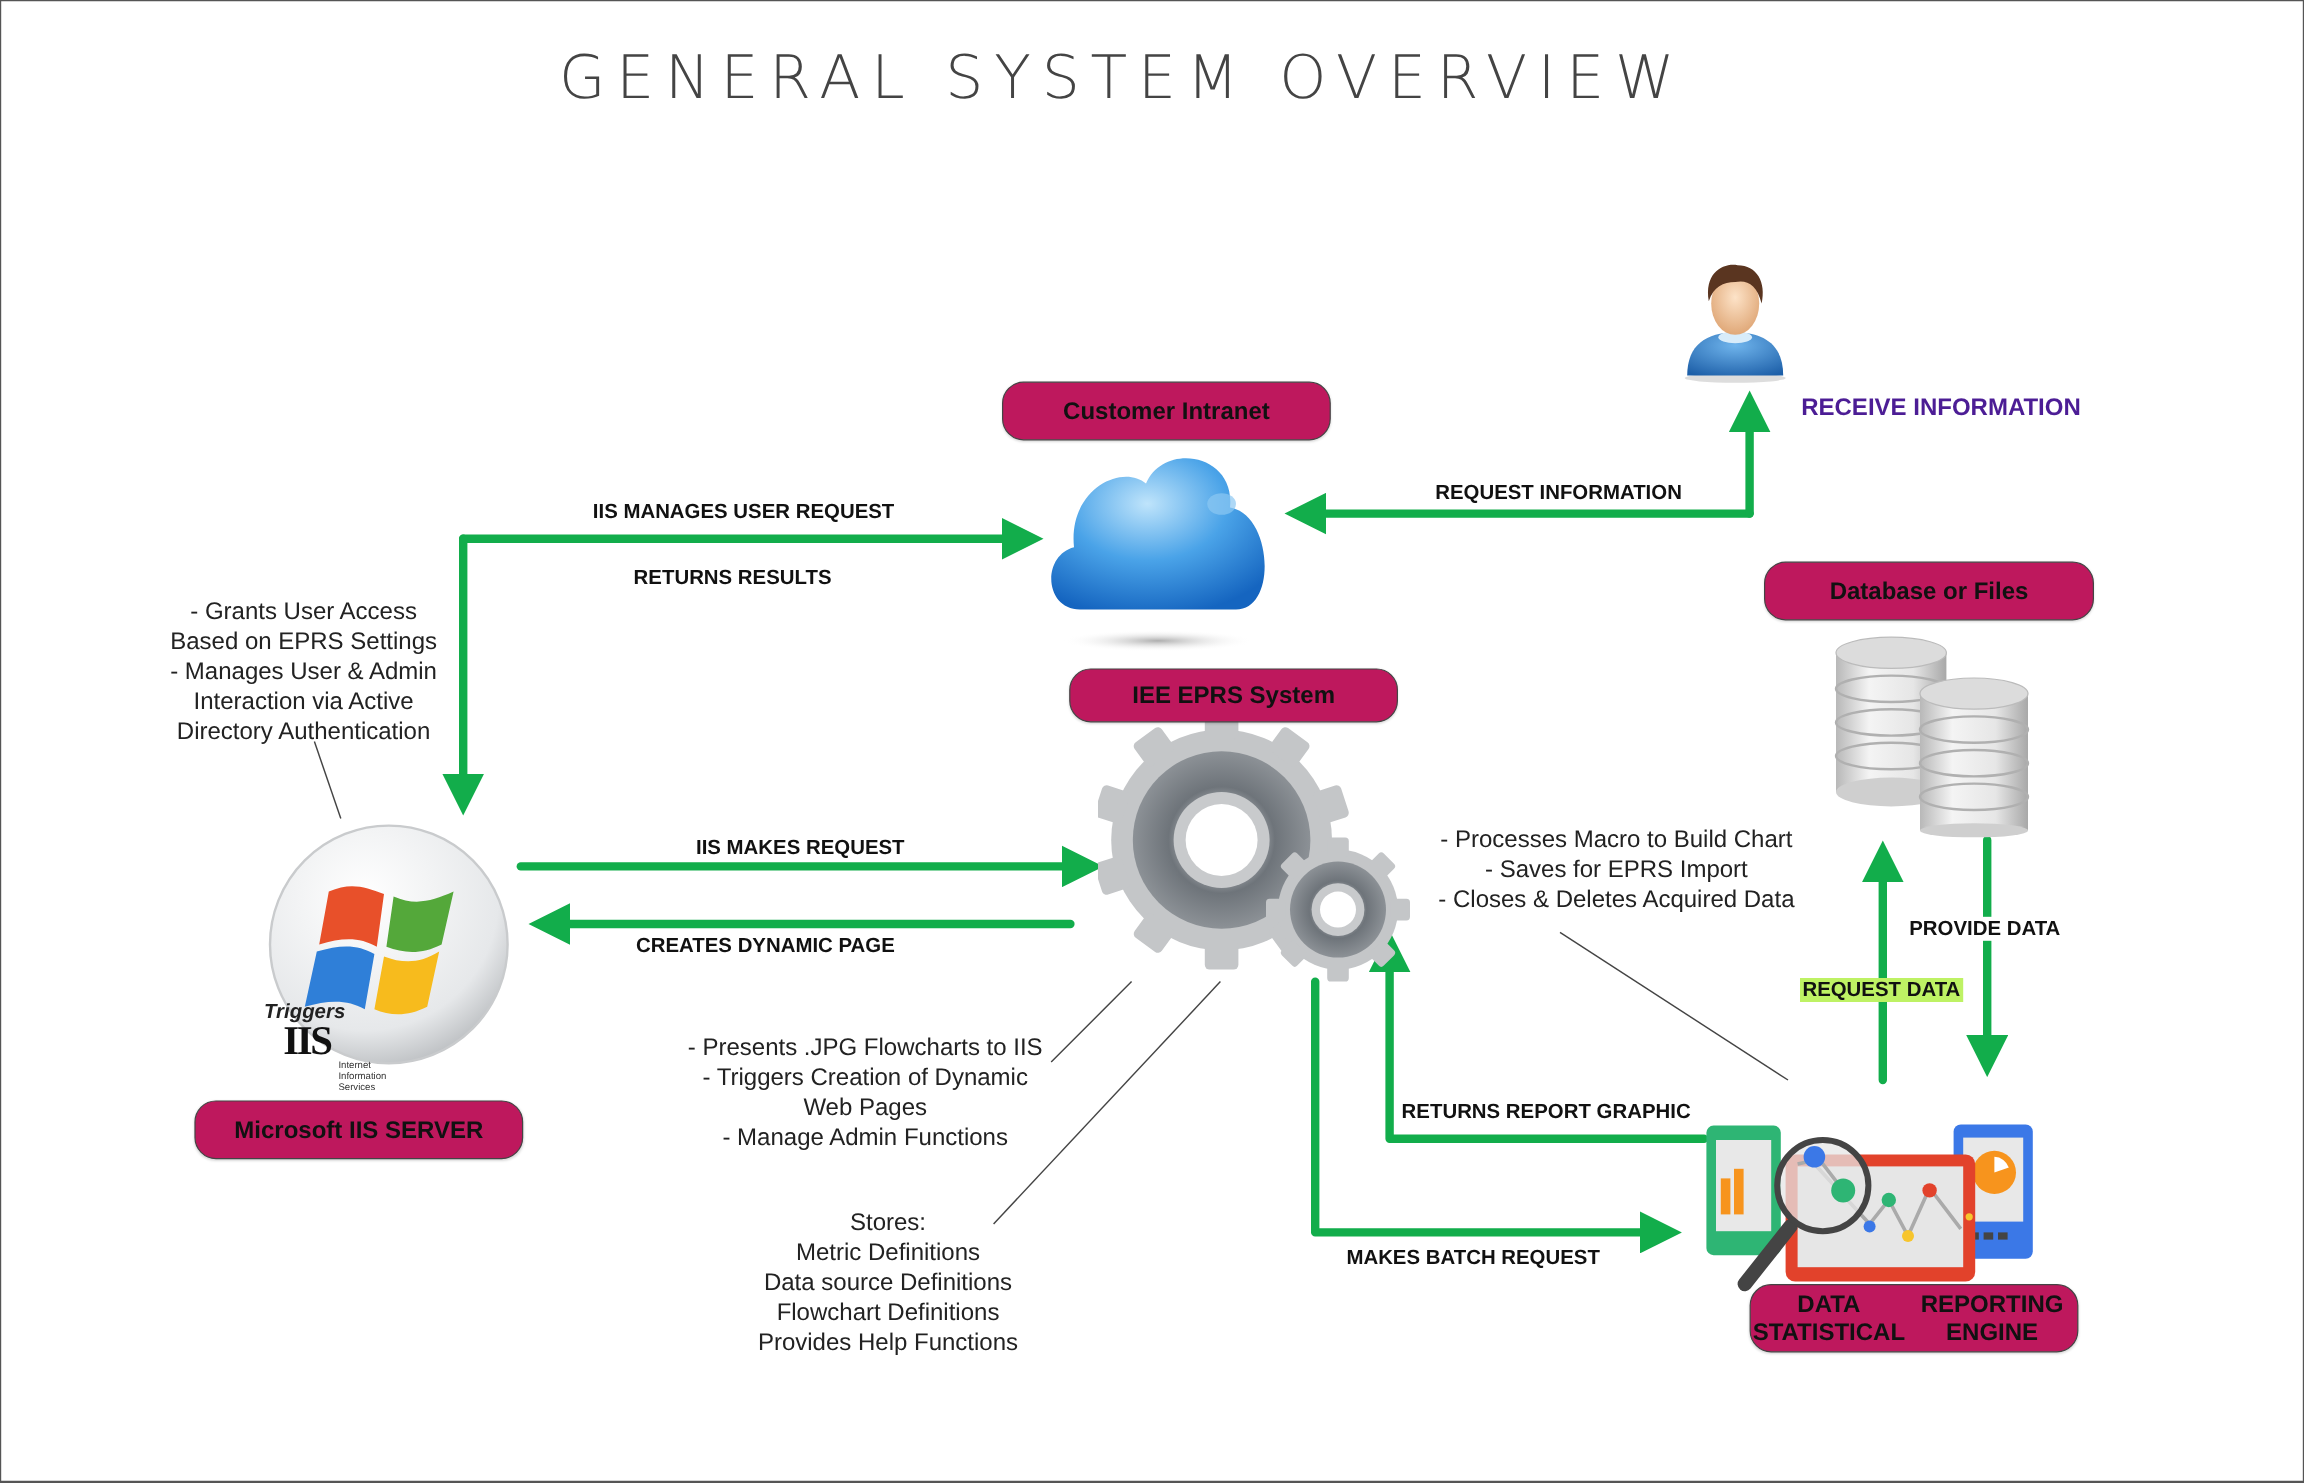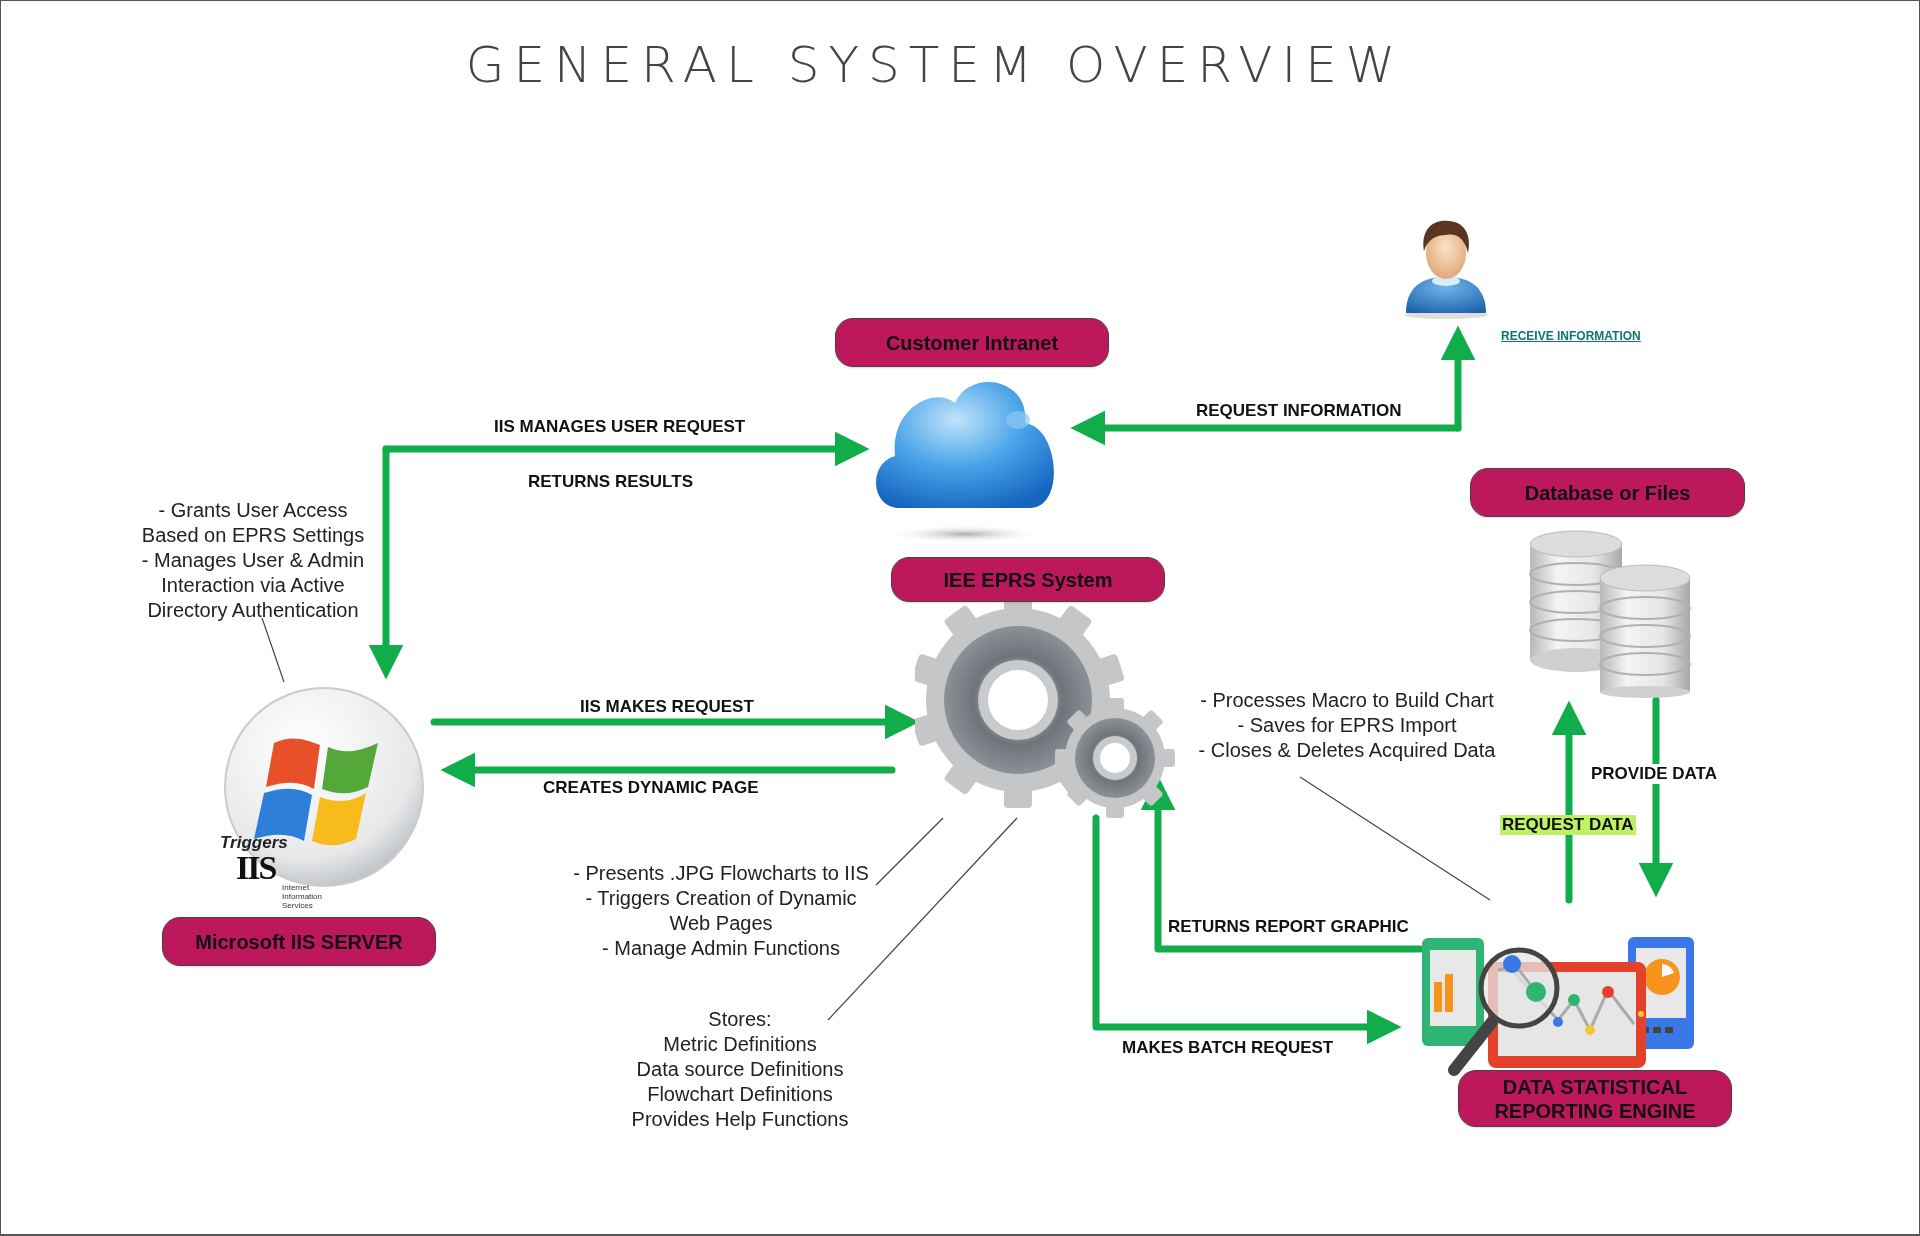--- a/index.html
+++ b/index.html
@@ -3,21 +3,21 @@
 <meta charset="utf-8">
 <style>
   html, body { margin: 0; padding: 0; background: #ffffff; }
   body { width: 1920px; height: 1236px; position: relative; overflow: hidden; font-family: "Liberation Sans", sans-serif; }
   #frame { position: absolute; left: 0; top: 0; width: 1918px; height: 1233px; border: 1px solid #555; border-bottom: 2px solid #555; box-sizing: content-box; }
   .title { position: absolute; left: 0; top: 36px; width: 1870px; text-align: center; font-family: "DejaVu Sans", sans-serif; font-weight: 300; font-size: 50px; letter-spacing: 9px; color: #444; }
   .box { position: absolute; border: 1.5px solid #444; border-radius: 18px; background: #be185d; display: flex; align-items: center; justify-content: center; text-align: center; font-weight: bold; font-size: 20px; color: #111; line-height: 1.2; box-shadow: 0 1px 2px rgba(0,0,0,0.15); }
   .lbl { position: absolute; font-weight: bold; font-size: 17px; color: #111; white-space: nowrap; }
   .note { position: absolute; font-size: 20px; color: #222; text-align: center; line-height: 25px; white-space: nowrap; }
   .note div { display: block; }
-  .link { position: absolute; font-weight: bold; font-size: 12px; color: #0f766e; text-decoration: underline; white-space: nowrap; cursor: pointer; }
+  .link { position: absolute; font-weight: bold; font-size: 20px; color: #4c1d95; white-space: nowrap; cursor: pointer; }
   svg.layer { position: absolute; left: 0; top: 0; }
   .icon { position: absolute; }
 </style>
 </head>
 <body>
 
 <div id="frame"></div>
 
 <div class="title">GENERAL SYSTEM OVERVIEW</div>
 
@@ -214,30 +214,30 @@
 </div>
 <div class="box" style="left:891px;top:557px;width:272px;height:43px;">
   <span>IEE EPRS System</span>
 </div>
 <div class="box" style="left:162px;top:917px;width:272px;height:47px;">
   <span>Microsoft IIS SERVER</span>
 </div>
 <div class="box" style="left:1470px;top:468px;width:273px;height:47px;">
   <span>Database or Files</span>
 </div>
-<div class="box" style="left:1458px;top:1070px;width:272px;height:55px;flex-direction:column;">
+<div class="box" style="left:1458px;top:1070px;width:272px;height:55px;flex-direction:row;">
   <span>DATA STATISTICAL</span>
   <span>REPORTING ENGINE</span>
 </div>
 
 <div class="lbl" style="left:494px;top:417px;">IIS MANAGES USER REQUEST</div>
 <div class="lbl" style="left:528px;top:472px;">RETURNS RESULTS</div>
 <div class="lbl" style="left:1196px;top:401px;">REQUEST INFORMATION</div>
 <div class="lbl" style="left:580px;top:697px;">IIS MAKES REQUEST</div>
-<div class="lbl" style="left:543px;top:778px;">CREATES DYNAMIC PAGE</div>
+<div class="lbl" style="left:530px;top:778px;">CREATES DYNAMIC PAGE</div>
 <div class="lbl" style="left:1168px;top:917px;">RETURNS REPORT GRAPHIC</div>
 <div class="lbl" style="left:1122px;top:1038px;">MAKES BATCH REQUEST</div>
 <div class="lbl" style="left:1500px;top:815px;background:#bef264;padding:0 2px;">REQUEST DATA</div>
 <div class="lbl" style="left:1589px;top:764px;background:#fff;padding:0 2px;">PROVIDE DATA</div>
 
 <div class="link" style="left:1501px;top:329px;">RECEIVE INFORMATION</div>
 
 <div class="note" style="left:128px;top:498px;width:250px;">
   <div>- Grants User Access</div>
   <div>Based on EPRS Settings</div>

